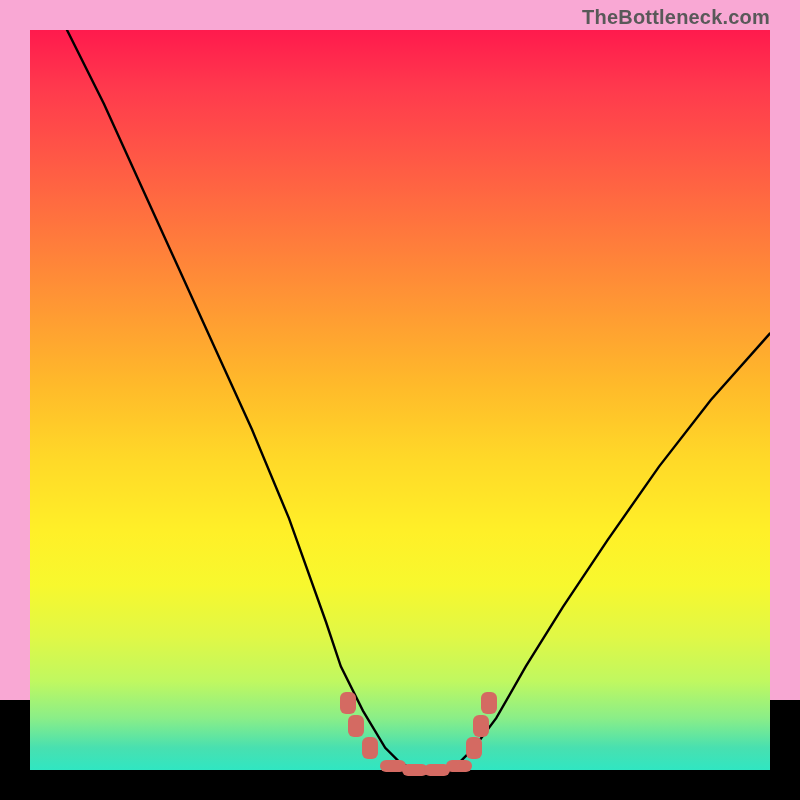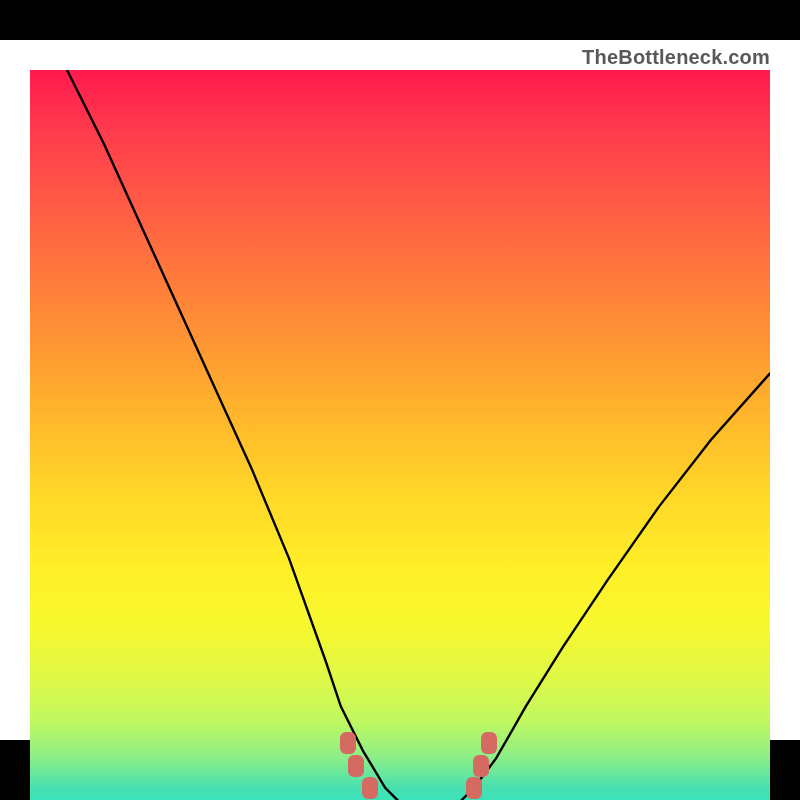--- a/index.html
+++ b/index.html
@@ -1,22 +1,21 @@
 <!DOCTYPE html>
 <html><head>
 <meta charset="utf-8">
 <style>
   * { margin: 0; padding: 0; box-sizing: border-box; }
   html, body { width: 800px; height: 800px; overflow: hidden; background: #000; }
   .frame {
     position: relative;
     width: 800px;
     height: 700px;
-    background: #ffffff;
-    margin-top: 40px;
+    background: #f9a8d4;
   }
   .plot-area {
     position: absolute;
     left: 30px;
     top: 30px;
     width: 740px;
     height: 740px;
     background: linear-gradient(to bottom,
       #ff1a4d 0%,
       #ff3a4d 8%,

